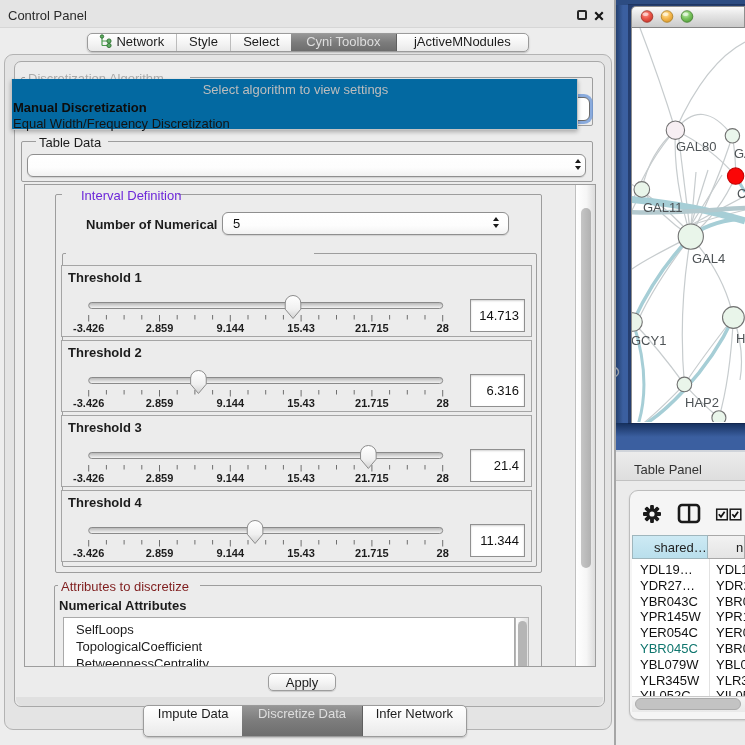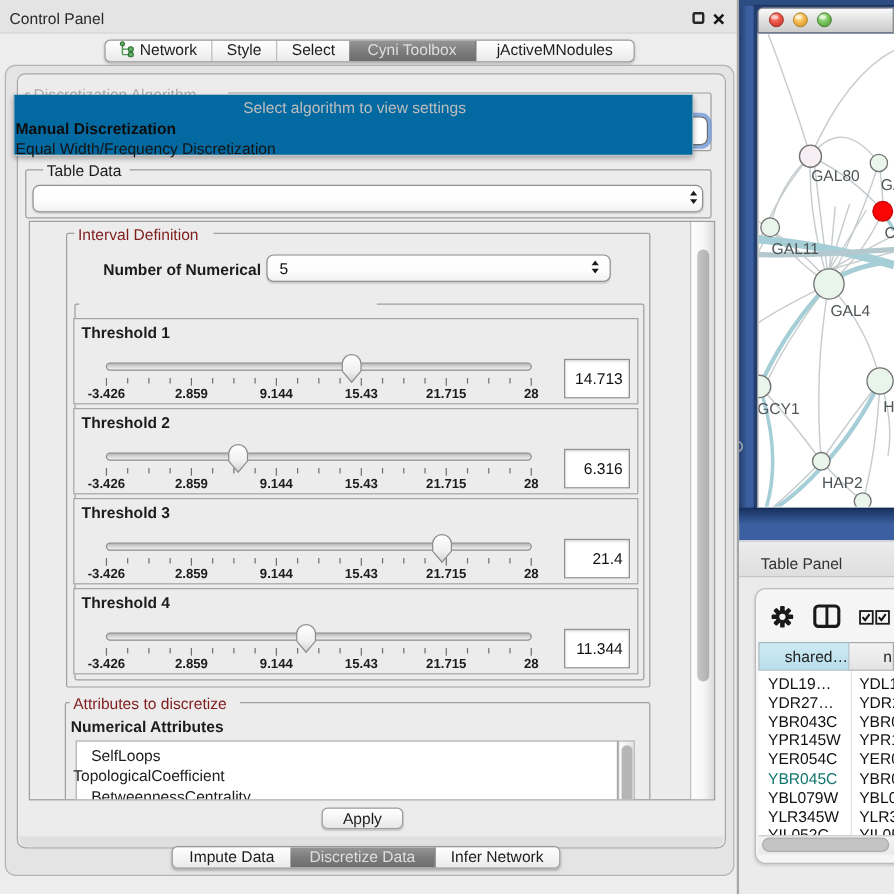--- a/index.html
+++ b/index.html
@@ -72,21 +72,21 @@
         <div class="dn"></div>
       </div>
 </div>
 <div class="abs" style="left:24px;top:184px;width:572px;height:483px;border:1px solid #9d9d9d;background:#ececec"></div>
 <div class="abs" style="left:575px;top:185px;width:20px;height:481px;background:linear-gradient(90deg,#ffffff 0%,#f6f6f6 55%,#dcdcdc 100%);border-left:1px solid #c0c0c0"></div>
 <div class="abs" style="left:581px;top:208px;width:10px;height:360px;background:linear-gradient(90deg,#c6c6c6,#b0b0b0);border-radius:5px"></div>
 <div class="abs" style="left:25px;top:185px;width:550px;height:481px;overflow:hidden">
 <div class="abs" style="left:-25px;top:-185px;width:745px;height:745px">
 <div class="grp" style="left:55px;top:194px;width:487px;height:379px"></div>
 <div class="abs" style="left:62px;top:188px;width:116px;height:13px;background:#ececec"></div>
-<div class="abs t13" style="left:65px;top:188px;color:#7f1d1d">Interval Definition</div>
+<div class="abs t13" style="left:81px;top:188px;color:#6d28d9">Interval Definition</div>
 <div class="abs b13" style="left:86px;top:217px">Number of Numerical</div>
 <div class="combo" style="left:222px;top:212px;width:287px;height:23px">
 <div class="ct" style="line-height:22px">5</div>
 <div class="arrs" style="left:270px;top:4px">
             <div class="up"></div>
             <div class="dn"></div>
           </div>
 </div>
 <div class="grp" style="left:62px;top:253px;width:475px;height:314px"></div>
 <div class="abs" style="left:66px;top:247px;width:248px;height:13px;background:#ececec"></div>
@@ -273,31 +273,31 @@
           <text x="381.7" y="67" font-size="11" font-weight="bold" fill="#1c1c1c" text-anchor="middle">28</text>
 <path d="M 186.27752179723794 38 a 7.8 7.5 0 0 1 15.6 0 l 0 6.2 l -7.8 9.3 l -7.8 -9.3 z" fill="url(#th4)" stroke="#8c8c8c" stroke-width="1"></path>
 </svg>
 <div class="vbox" style="left:470px;top:524px;width:55px;height:33px;line-height:31px;padding-right:5px">11.344</div>
 <div class="grp" style="left:54px;top:585px;width:488px;height:120px"></div>
 <div class="abs" style="left:58px;top:579px;width:142px;height:13px;background:#ececec"></div>
 <div class="abs t13" style="left:61px;top:579px;color:#7f1d1d">Attributes to discretize</div>
 <div class="abs b13" style="left:59px;top:598px">Numerical Attributes</div>
 <div class="abs" style="left:63px;top:617px;width:452px;height:80px;background:#fff;border:1px solid #a9a9a9"></div>
 <div class="abs t13" style="left:76px;top:622px">SelfLoops</div>
-<div class="abs t13" style="left:61px;top:639px">TopologicalCoefficient</div>
+<div class="abs t13" style="left:76px;top:639px">TopologicalCoefficient</div>
 <div class="abs t13" style="left:76px;top:656px">BetweennessCentrality</div>
 <div class="abs" style="left:515px;top:617px;width:14px;height:80px;background:linear-gradient(90deg,#fdfdfd,#e3e3e3);border:1px solid #b5b5b5"></div>
 <div class="abs" style="left:518px;top:621px;width:9px;height:76px;background:#b5b5b5;border-radius:5px"></div>
 </div>
     </div>
 <div class="abs" style="left:268px;top:673px;width:68px;height:18px;
  background:linear-gradient(180deg,#ffffff 0%,#f3f3f3 55%,#e7e7e7 100%);
  border:1px solid #9d9d9d;border-radius:5px;box-shadow:0 1px 1px rgba(0,0,0,0.15);
  font-size:13px;color:#1c1c1c;text-align:center;line-height:17px">Apply</div>
-<div class="seg" style="left:143px;top:705px;width:324px;height:19px">
+<div class="seg" style="left:143px;top:705px;width:324px;height:32px">
 <div class="sg before-dark" style="width:99px">Impute Data</div>
 <div class="sg dark" style="width:121px">Discretize Data</div>
 <div class="sg" style="width:104px">Infer Network</div>
 </div>
 <div class="abs" style="left:616px;top:0;width:129px;height:451px;background:#3b5fa0"></div>
 <div class="abs" style="left:616px;top:0;width:7px;height:430px;background:linear-gradient(90deg,#24406f,#3b5fa0)"></div>
 <div class="abs" style="left:616px;top:0;width:129px;height:5px;background:#2d4c82"></div>
 <div class="abs" style="left:616px;top:423px;width:129px;height:14px;background:linear-gradient(180deg,#152f5c,#3b5fa0)"></div>
 <div class="abs" style="left:616px;top:450px;width:129px;height:2px;background:#d0d4da"></div>
 <div class="abs" style="left:628px;top:4px;width:117px;height:420px;background:rgba(16,30,64,0.5)"></div>

